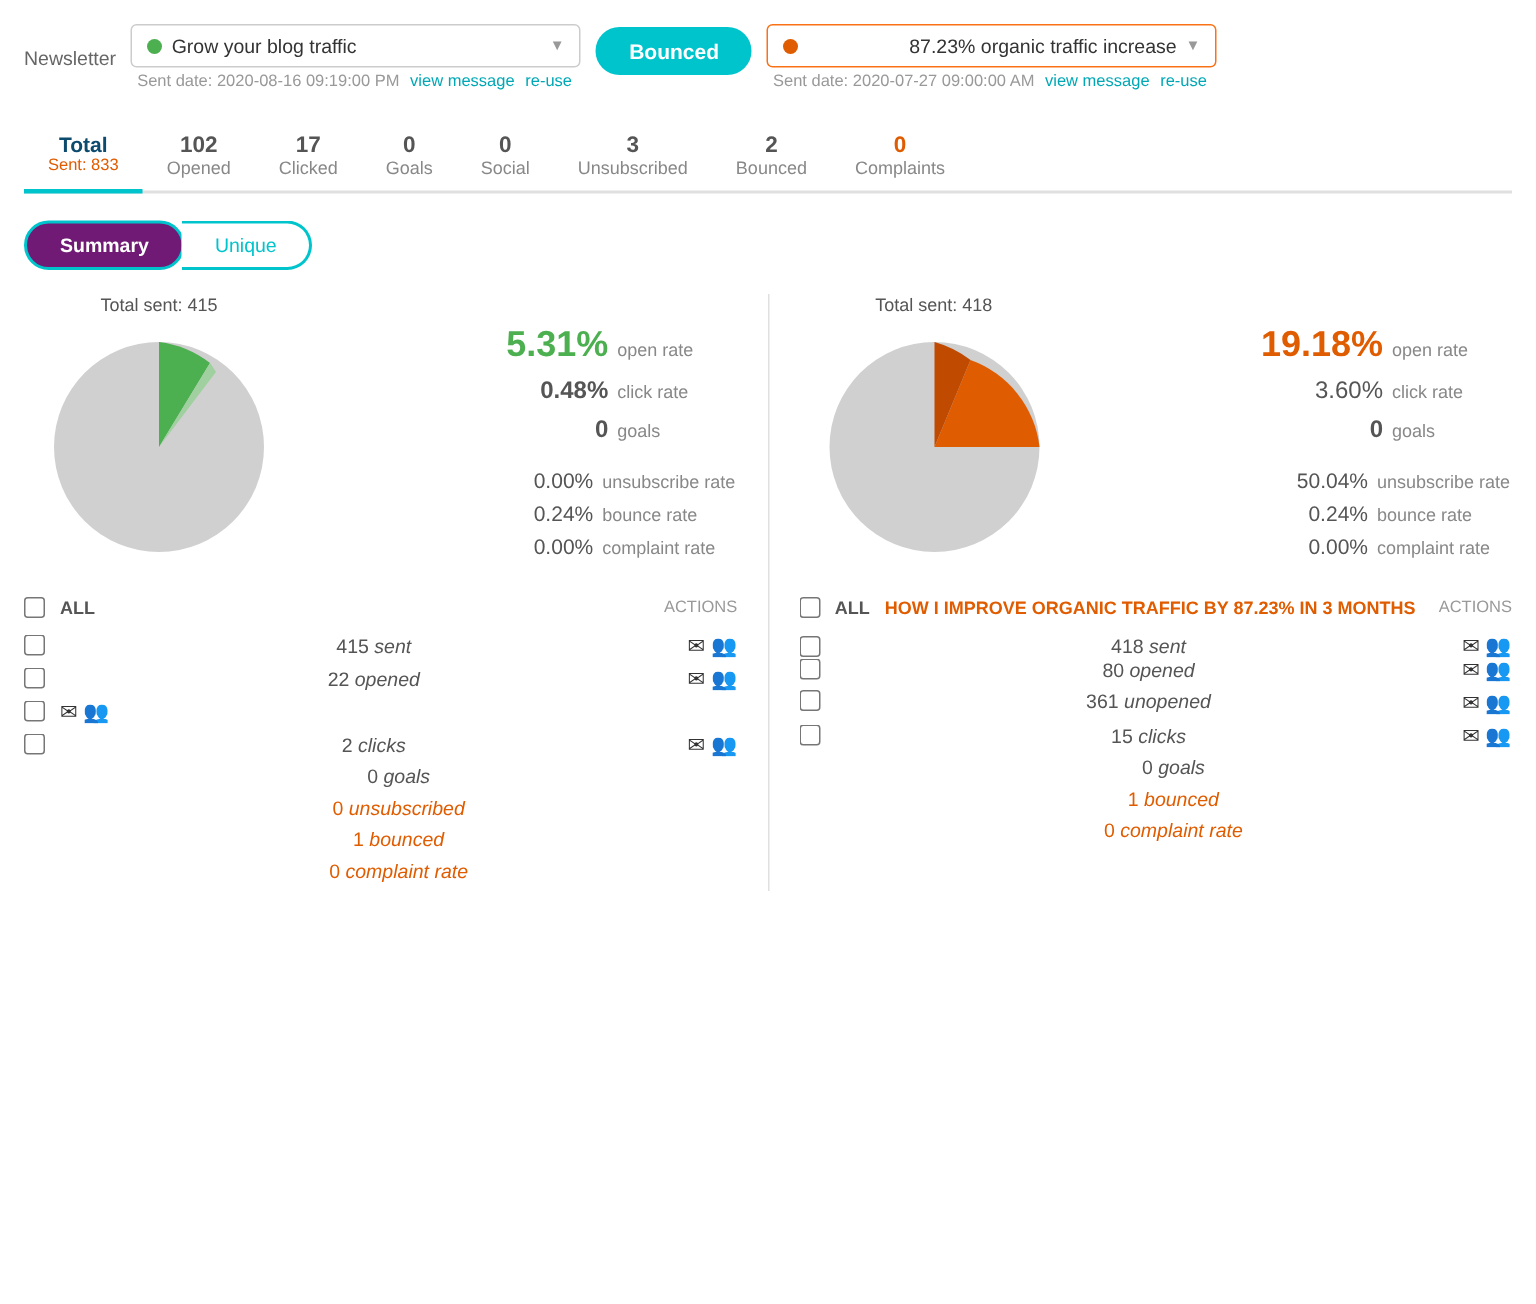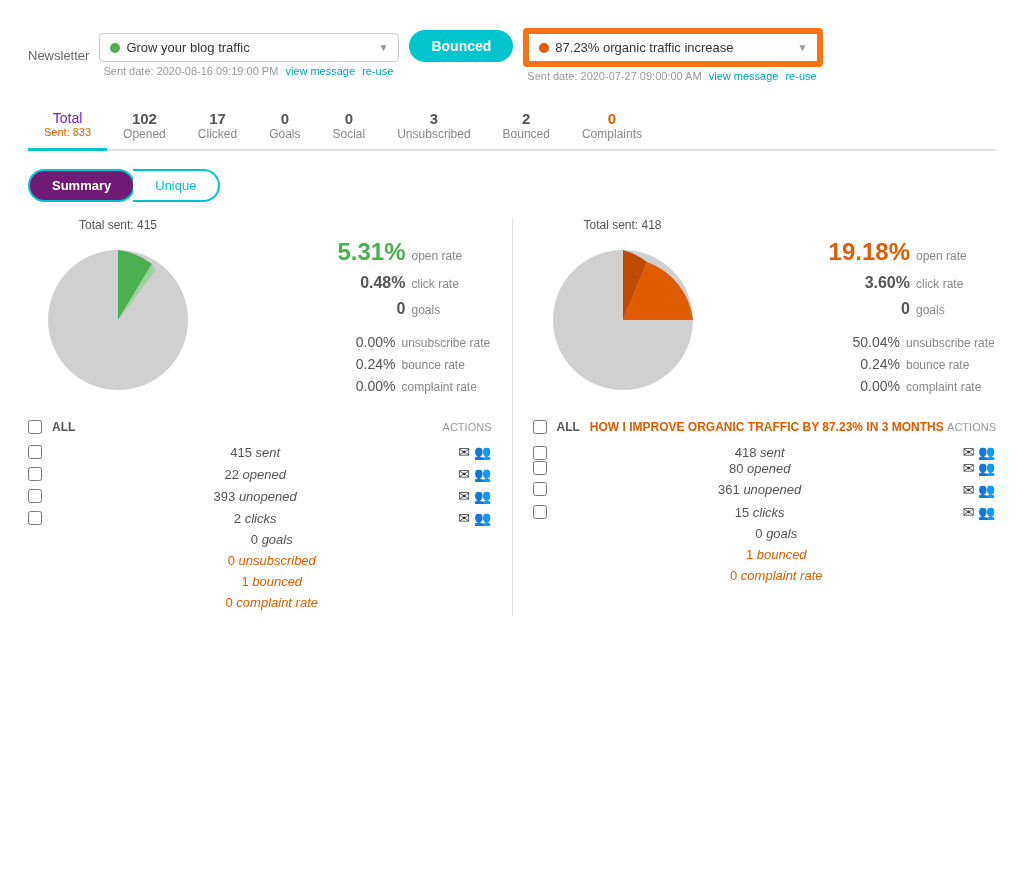--- a/index.html
+++ b/index.html
@@ -1,17 +1,17 @@
 <!DOCTYPE html>
 <html><head>
   <meta charset="utf-8">
   <style>
     * { box-sizing: border-box; margin: 0; padding: 0; }
     body { font-family: Arial, sans-serif; background: #f5f5f5; font-size: 13px; color: #333; }
-    .container { background: #fff; max-width: 1024px; margin: 0 auto; padding: 28px; min-height: 869px; }
+    .container { background: #fff; max-width: 1024px; margin: 0 auto; padding: 16px; min-height: 869px; }
   </style>
 </head>
 <body>
 
 <div class="container">
 
   <div style="display:flex; align-items:flex-start; gap:16px; margin-bottom:4px;">
     <div style="display:flex; align-items:center; gap:10px; flex-wrap:wrap;">
       <span style="color:#666; font-size:13px;">Newsletter</span>
       <div style="display:flex; flex-direction:column;">
@@ -23,37 +23,37 @@
         <span style="font-size:11px; color:#999; margin-top:3px; margin-left:4px;">
           <span>Sent date: 2020-08-16 09:19:00 PM</span>
           <a href="#" style="color:#00a8b5; text-decoration:none; margin-left:4px;">view message</a>
           <a href="#" style="color:#00a8b5; text-decoration:none; margin-left:4px;">re-use</a>
         </span>
       </div>
 
       <button style="background:#00c4cc;color:#fff;border:none;border-radius:20px;padding:8px 22px;font-size:14px;cursor:pointer;font-weight:bold;align-self:flex-start;margin-top:2px;">Bounced</button>
 
       <div style="display:flex; flex-direction:column;">
-        <div style="display:flex; align-items:center; border:6px solid #f97316; border-radius:4px; padding:6px 10px; min-width:300px; background:#fff; gap:6px; cursor:pointer;">
+        <div style="display:flex; align-items:center; border:1px solid #f97316; border-radius:4px; padding:6px 10px; min-width:300px; background:#fff; gap:6px; cursor:pointer;text-align:right;">
           <span style="width:10px;height:10px;border-radius:50%;background:#e05c00;display:inline-block;flex-shrink:0;"></span>
           <span style="flex:1; font-size:13px;">87.23% organic traffic increase</span>
           <span style="color:#999; font-size:10px;">▼</span>
         </div>
         <span style="font-size:11px; color:#999; margin-top:3px; margin-left:4px;">
           <span>Sent date: 2020-07-27 09:00:00 AM</span>
           <a href="#" style="color:#00a8b5; text-decoration:none; margin-left:4px;">view message</a>
           <a href="#" style="color:#00a8b5; text-decoration:none; margin-left:4px;">re-use</a>
         </span>
       </div>
     </div>
   </div>
 
   <div style="display:flex; border-bottom:2px solid #e0e0e0; margin:20px 0 0 0;">
     <div style="padding:8px 16px; cursor:pointer; text-align:center; border-bottom:3px solid #00c4cc; margin-bottom:-2px;">
-      <span style="font-size:14px; color:#6d28d9; font-weight:normal; display:block;">Total</span>
+      <span style="font-size:14px; color:#0c4a6e; font-weight:bold; display:block;">Total</span>
       <span style="font-size:11px; color:#e05c00; display:block;">Sent: 833</span>
     </div>
     <div style="padding:8px 16px; cursor:pointer; text-align:center;">
       <span style="font-size:15px; font-weight:bold; color:#555; display:block;">102</span>
       <span style="font-size:12px; color:#888; display:block;">Opened</span>
     </div>
     <div style="padding:8px 16px; cursor:pointer; text-align:center;">
       <span style="font-size:15px; font-weight:bold; color:#555; display:block;">17</span>
       <span style="font-size:12px; color:#888; display:block;">Clicked</span>
     </div>
@@ -150,21 +150,20 @@
           <input type="checkbox" style="width: 14px; height: 14px; margin-right: 10px; flex-shrink: 0;">
           <span style="flex:1; font-size:13px; color:#555; text-align:center;">22 <em>opened</em></span>
           <div style="display:flex; gap:4px;">
             <span style="font-size:14px; cursor:pointer;">✉</span>
             <span style="font-size:14px; cursor:pointer;">👥</span>
           </div>
         </div>
 
         <div style="display:flex; align-items:center; margin-bottom:6px;">
           <input type="checkbox" style="width: 14px; height: 14px; margin-right: 10px; flex-shrink: 0;">
-          <span style="flex:1; font-size:13px; color:#555; text-align:center;">393 <em>unopened</em></span>
           <div style="display:flex; gap:4px;">
             <span style="font-size:14px; cursor:pointer;">✉</span>
             <span style="font-size:14px; cursor:pointer;">👥</span>
           </div>
         </div>
 
         <div style="display:flex; align-items:center; margin-bottom:6px;">
           <input type="checkbox" style="width: 14px; height: 14px; margin-right: 10px; flex-shrink: 0;">
           <span style="flex:1; font-size:13px; color:#555; text-align:center;">2 <em>clicks</em></span>
           <div style="display:flex; gap:4px;">
@@ -204,21 +203,21 @@
 
             <path d="M80,80 L104,22 A70,70 0 0,0 80,10 Z" fill="#c04a00"></path>
           </svg>
         </div>
         <div style="flex:1; padding-top:20px;">
           <div style="display:flex; align-items:baseline; justify-content:flex-end; margin-bottom:8px; gap:6px;">
             <span style="font-size:24px; font-weight:bold; color:#e05c00;">19.18%</span>
             <span style="font-size:12px; color:#888; min-width:80px;">open rate</span>
           </div>
           <div style="display:flex; align-items:baseline; justify-content:flex-end; margin-bottom:8px; gap:6px;">
-            <span style="font-size:16px; font-weight:bold; color:#555;">3.60%</span>
+            <span style="font-size:16px; font-weight:normal; color:#555;">3.60%</span>
             <span style="font-size:12px; color:#888; min-width:80px;">click rate</span>
           </div>
           <div style="display:flex; align-items:baseline; justify-content:flex-end; margin-bottom:16px; gap:6px;">
             <span style="font-size:16px; font-weight:bold; color:#555;">0</span>
             <span style="font-size:12px; color:#888; min-width:80px;">goals</span>
           </div>
           <div style="display:flex; align-items:baseline; justify-content:flex-end; margin-bottom:6px; gap:6px;">
             <span style="font-size:14px; color:#555;">50.04%</span>
             <span style="font-size:12px; color:#888; min-width:90px;">unsubscribe rate</span>
           </div>

